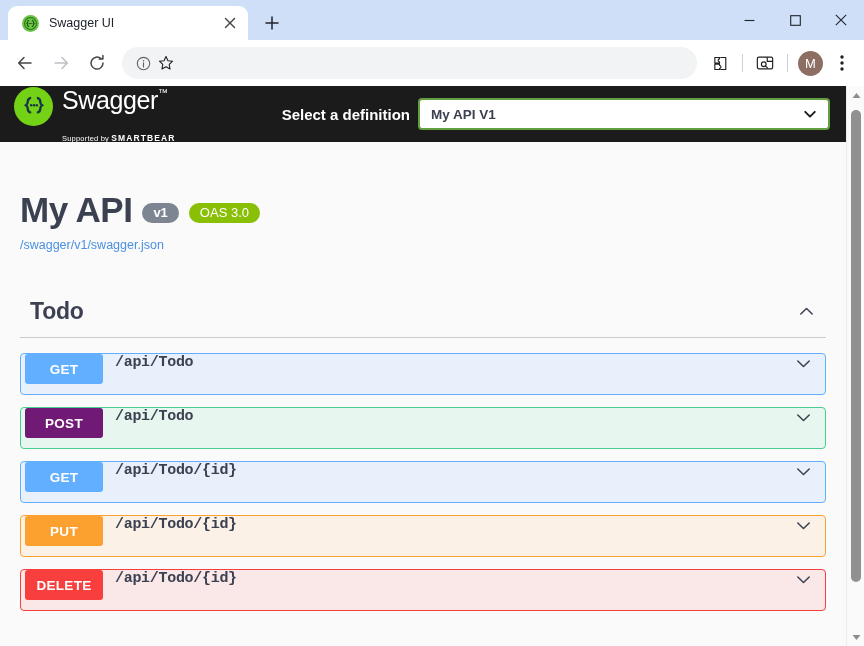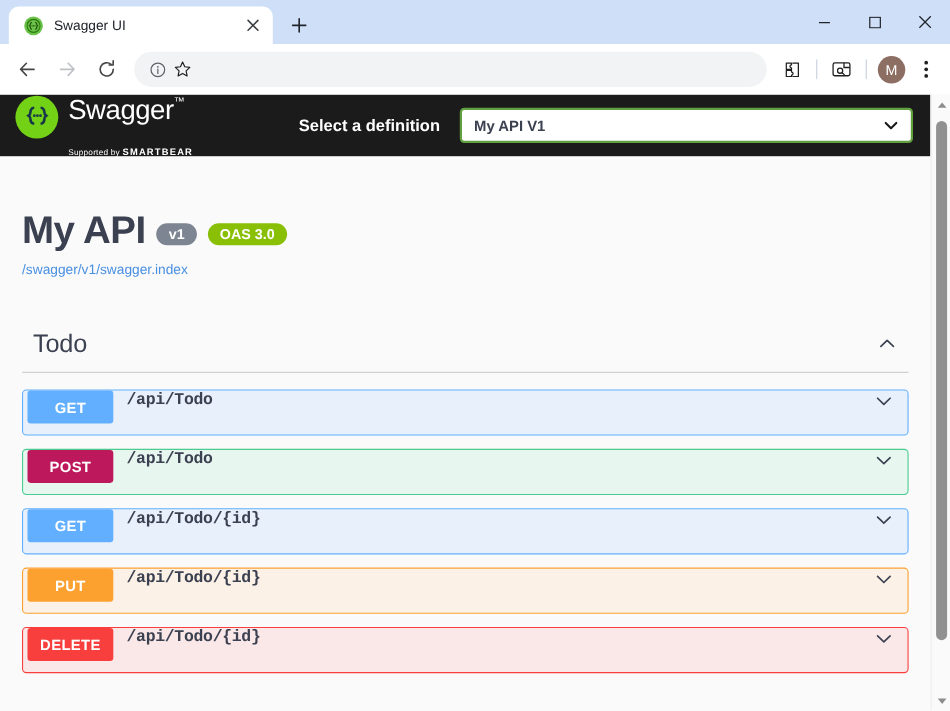--- a/index.html
+++ b/index.html
@@ -112,21 +112,21 @@
     letter-spacing: -0.4px; line-height: 1;
     font-family: "Liberation Sans", sans-serif;
   }
   .logo-word sup { font-size: 10px; vertical-align: top; }
   .logo-sub {
     font-size: 7.5px; color: #ffffff; margin-top: 20px;
     letter-spacing: 0.2px; white-space: nowrap;
   }
   .logo-sub b { letter-spacing: 1.1px; font-size: 8.5px; }
   .topbar-right {
-    margin-left: auto; display: flex; align-items: center; gap: 18px;
+    margin-left: auto; display: flex; align-items: center; gap: 8px;
     padding-right: 2px;
   }
   .def-label { color: #ffffff; font-size: 15px; font-weight: bold; white-space: nowrap; }
   .def-select {
     width: 412px; height: 32px;
     background: #ffffff;
     border: 2px solid #62a03f;
     border-radius: 4px;
     display: flex; align-items: center;
     padding: 0 10px 0 11px;
@@ -143,40 +143,40 @@
     letter-spacing: -0.5px;
   }
   .badge-version {
     background: #7d8492; color: #ffffff;
     font-size: 13px; font-weight: bold;
     padding: 3px 11px; border-radius: 57px;
     line-height: 1.1; margin-top: 6px;
   }
   .badge-oas {
     background: #89bf04; color: #ffffff;
-    font-size: 13px; font-weight: bold;
+    font-size: 13px; font-weight: normal;
     padding: 3px 11px; border-radius: 57px;
     line-height: 1.1; margin-top: 6px;
   }
   .api-url {
     display: inline-block; margin-top: 8px;
     font-size: 12.5px; color: #4a90e2;
     text-decoration: none;
   }
 
   
   .tag-block { padding: 0 20px; margin-top: 45px; }
   .tag-header {
     display: flex; align-items: center;
     padding: 0 10px 12px 10px;
     border-bottom: 1px solid #ccc;
     cursor: pointer;
   }
   .tag-name {
-    font-size: 23px; color: #3b4151; font-weight: normal;
+    font-size: 23px; color: #3b4151; font-weight: bold;
     letter-spacing: -0.2px;
   }
   .tag-toggle { margin-left: auto; display:flex; align-items:center; color:#3b4151; }
 
   
   .op-list { margin-top: 15px; }
   .op {
     display: flex; align-items: flex-start;
     height: 42px; margin-bottom: 12px;
     border-radius: 4px;
@@ -195,21 +195,21 @@
     margin-left: 12px;
     font-family: "Liberation Mono", monospace;
     font-size: 15px; color: #3b4151; font-weight: bold;
     letter-spacing: -0.3px;
   }
   .op-chevron { margin-left: auto; display:flex; align-items:center; color:#3b4151; }
 
   .op.get    { background: #e8f0fb; border: 1px solid #61affe; }
   .op.get    .op-method { background: #61affe; }
   .op.post   { background: #e8f6f0; border: 1px solid #49cc90; }
-  .op.post   .op-method { background: #be185d; }
+  .op.post   .op-method { background: #701a75; }
   .op.put    { background: #fbf1e6; border: 1px solid #fca130; }
   .op.put    .op-method { background: #fca130; }
   .op.delete { background: #fae7e7; border: 1px solid #f93e3e; }
   .op.delete .op-method { background: #f93e3e; }
 
   
   .scrollbar {
     position: absolute; right: 0; top: 86px;
     width: 18px; height: 560px;
     background: #fafafa;
@@ -366,21 +366,21 @@
         </div>
       </div>
     </div>
 
     <div class="info-block">
       <div class="api-title-row">
         <span class="api-title">My API</span>
         <span class="badge-version">v1</span>
         <span class="badge-oas">OAS 3.0</span>
       </div>
-      <a class="api-url">/swagger/v1/swagger.index</a>
+      <a class="api-url">/swagger/v1/swagger.json</a>
     </div>
 
     <div class="tag-block">
       <div class="tag-header">
         <span class="tag-name">Todo</span>
         <span class="tag-toggle">
           <svg width="19" height="19" viewBox="0 0 20 20">
               <path d="M4 12.6 L10 6.8 L16 12.6" fill="none" stroke="currentColor" stroke-width="1.6" stroke-linecap="round" stroke-linejoin="round"></path>
             </svg>
         </span>

